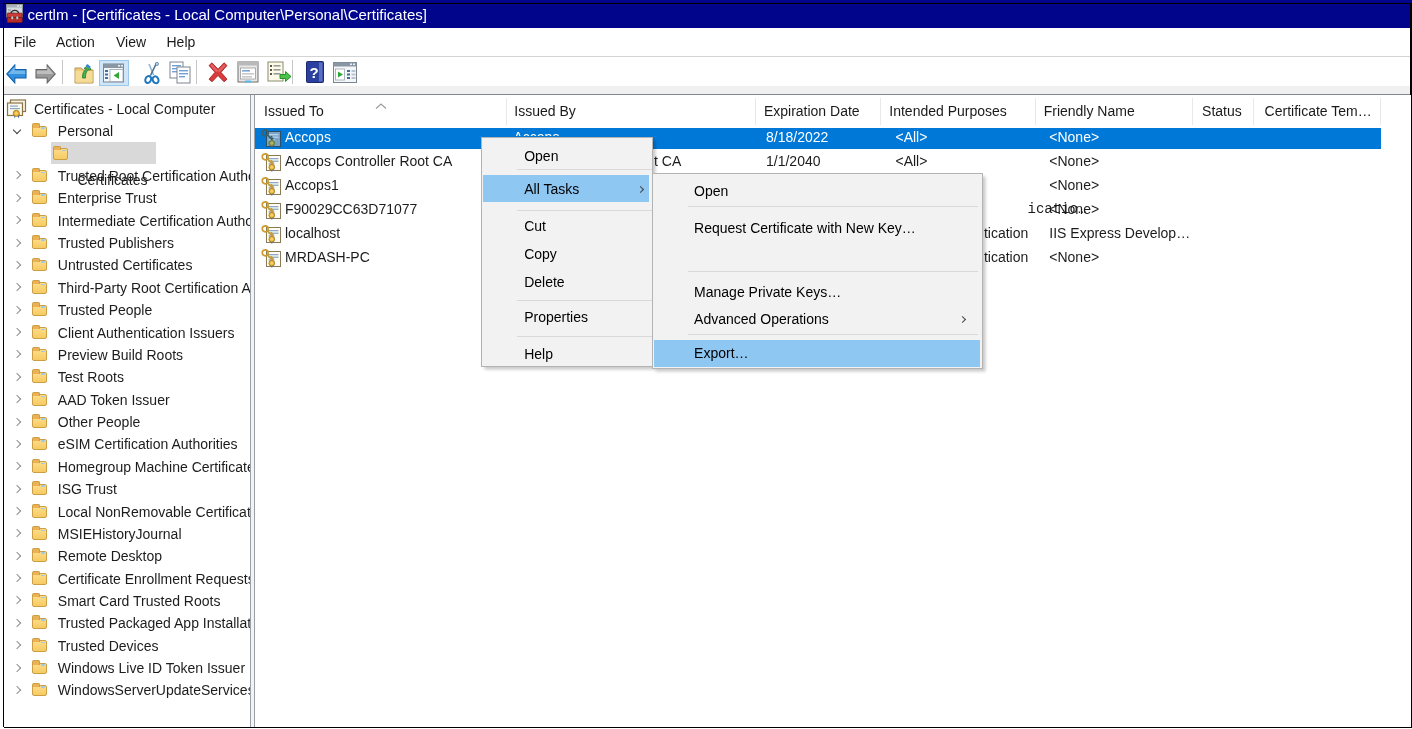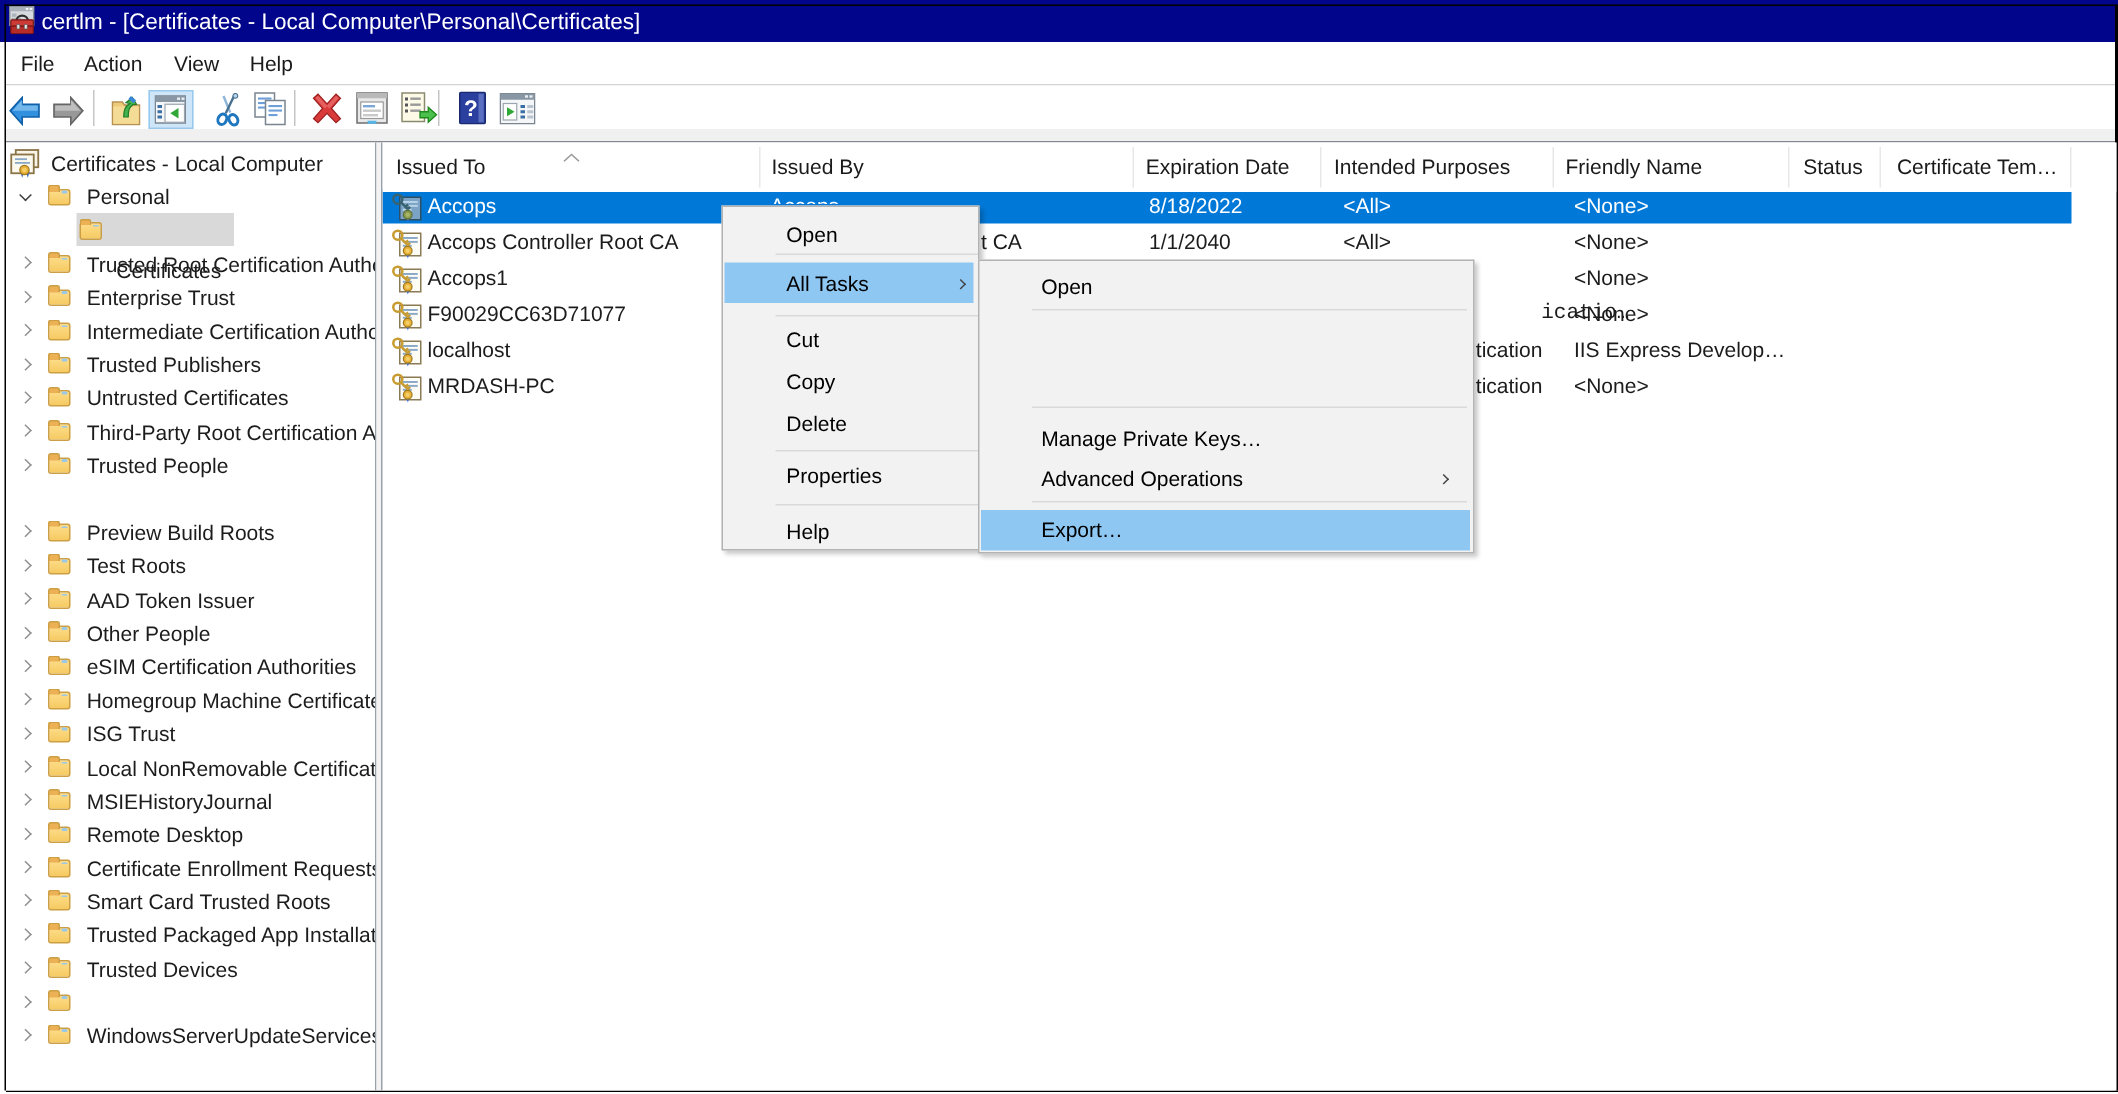--- a/index.html
+++ b/index.html
@@ -241,20 +241,25 @@
       <div class="trow" style="top: 181.8px;">
         <div class="chev closed" style="left:10px;"></div>
         <div class="fold" style="left:28px;"></div>
         <span class="tlabel" style="left:54.3px;">Third-Party Root Certification Authorities</span>
       </div>
       <div class="trow" style="top: 204.1px;">
         <div class="chev closed" style="left:10px;"></div>
         <div class="fold" style="left:28px;"></div>
         <span class="tlabel" style="left:54.3px;">Trusted People</span>
       </div>
+      <div class="trow" style="top: 226.5px;">
+        <div class="chev closed" style="left:10px;"></div>
+        <div class="fold" style="left:28px;"></div>
+        <span class="tlabel" style="left:54.3px;">Client Authentication Issuers</span>
+      </div>
       <div class="trow" style="top: 248.9px;">
         <div class="chev closed" style="left:10px;"></div>
         <div class="fold" style="left:28px;"></div>
         <span class="tlabel" style="left:54.3px;">Preview Build Roots</span>
       </div>
       <div class="trow" style="top: 271.2px;">
         <div class="chev closed" style="left:10px;"></div>
         <div class="fold" style="left:28px;"></div>
         <span class="tlabel" style="left:54.3px;">Test Roots</span>
       </div>
@@ -314,20 +319,21 @@
         <span class="tlabel" style="left:54.3px;">Trusted Packaged App Installation</span>
       </div>
       <div class="trow" style="top: 539.7px;">
         <div class="chev closed" style="left:10px;"></div>
         <div class="fold" style="left:28px;"></div>
         <span class="tlabel" style="left:54.3px;">Trusted Devices</span>
       </div>
       <div class="trow" style="top: 562px;">
         <div class="chev closed" style="left:10px;"></div>
         <div class="fold" style="left:28px;"></div>
+        <span class="tlabel" style="left:54.3px;">Windows Live ID Token Issuer</span>
       </div>
       <div class="trow" style="top: 584.4px;">
         <div class="chev closed" style="left:10px;"></div>
         <div class="fold" style="left:28px;"></div>
         <span class="tlabel" style="left:54.3px;">WindowsServerUpdateServices</span>
       </div>
     </div>
   <div class="abs" id="gap"></div>
 
   <div class="abs" id="list">
@@ -466,20 +472,21 @@
       <span class="mtext" style="left:42.700000000000045px; top:134.8px;">Delete</span>
       <div class="msep" style="left:35.5px; width:134.5px; top:162.8px;"></div>
       <span class="mtext" style="left:42.700000000000045px; top:169.7px;">Properties</span>
       <div class="msep" style="left:35.5px; width:134.5px; top:198.3px;"></div>
       <span class="mtext" style="left:42.700000000000045px; top:206.39999999999998px;">Help</span>
     </div>
   <div class="menu" id="menu2" style="left:651.5px; top:172.9px; width:331px; height:196px;">
       <div class="mhl" style="left:1.5px; top:165.99999999999997px; width:326px; height:27.4px;"></div>
       <span class="mtext" style="left:41.60000000000002px; top:6.799999999999983px;">Open</span>
       <div class="msep" style="left:35px; width:290.9px; top:32.099999999999994px;"></div>
+      <span class="mtext" style="left:41.60000000000002px; top:44.29999999999998px;">Request Certificate with New Key…</span>
       <div class="msep" style="left:35px; width:290.9px; top:96.9px;"></div>
       <span class="mtext" style="left:41.60000000000002px; top:108.49999999999997px;">Manage Private Keys…</span>
       <span class="mtext" style="left:41.60000000000002px; top:135.29999999999998px;">Advanced Operations</span>
       <div class="marrow" style="left:307.20000000000005px; top:142.79999999999998px;"></div>
       <div class="msep" style="left:35px; width:290.9px; top:160.29999999999998px;"></div>
       <span class="mtext" style="left:41.60000000000002px; top:168.99999999999997px;">Export…</span>
     </div>
 
 </div>
 

